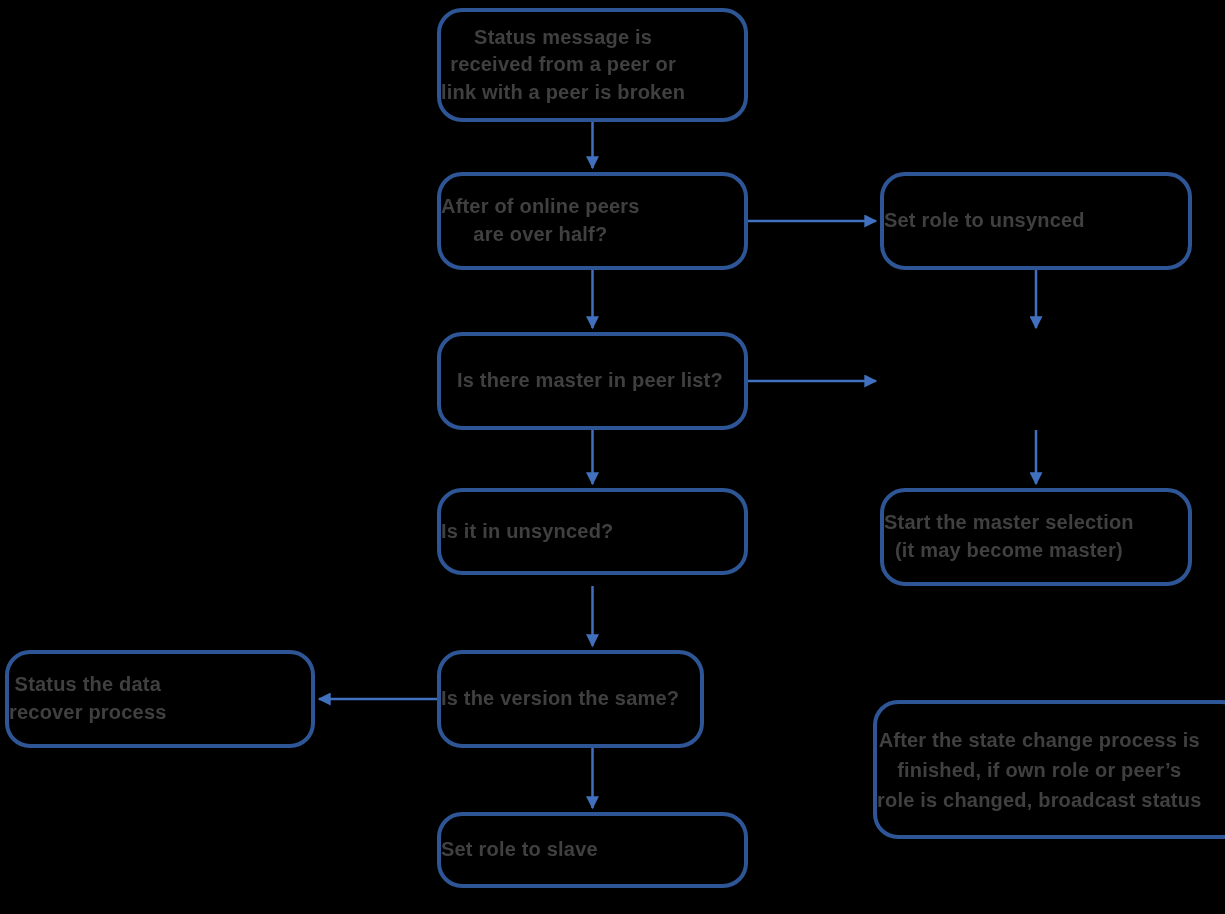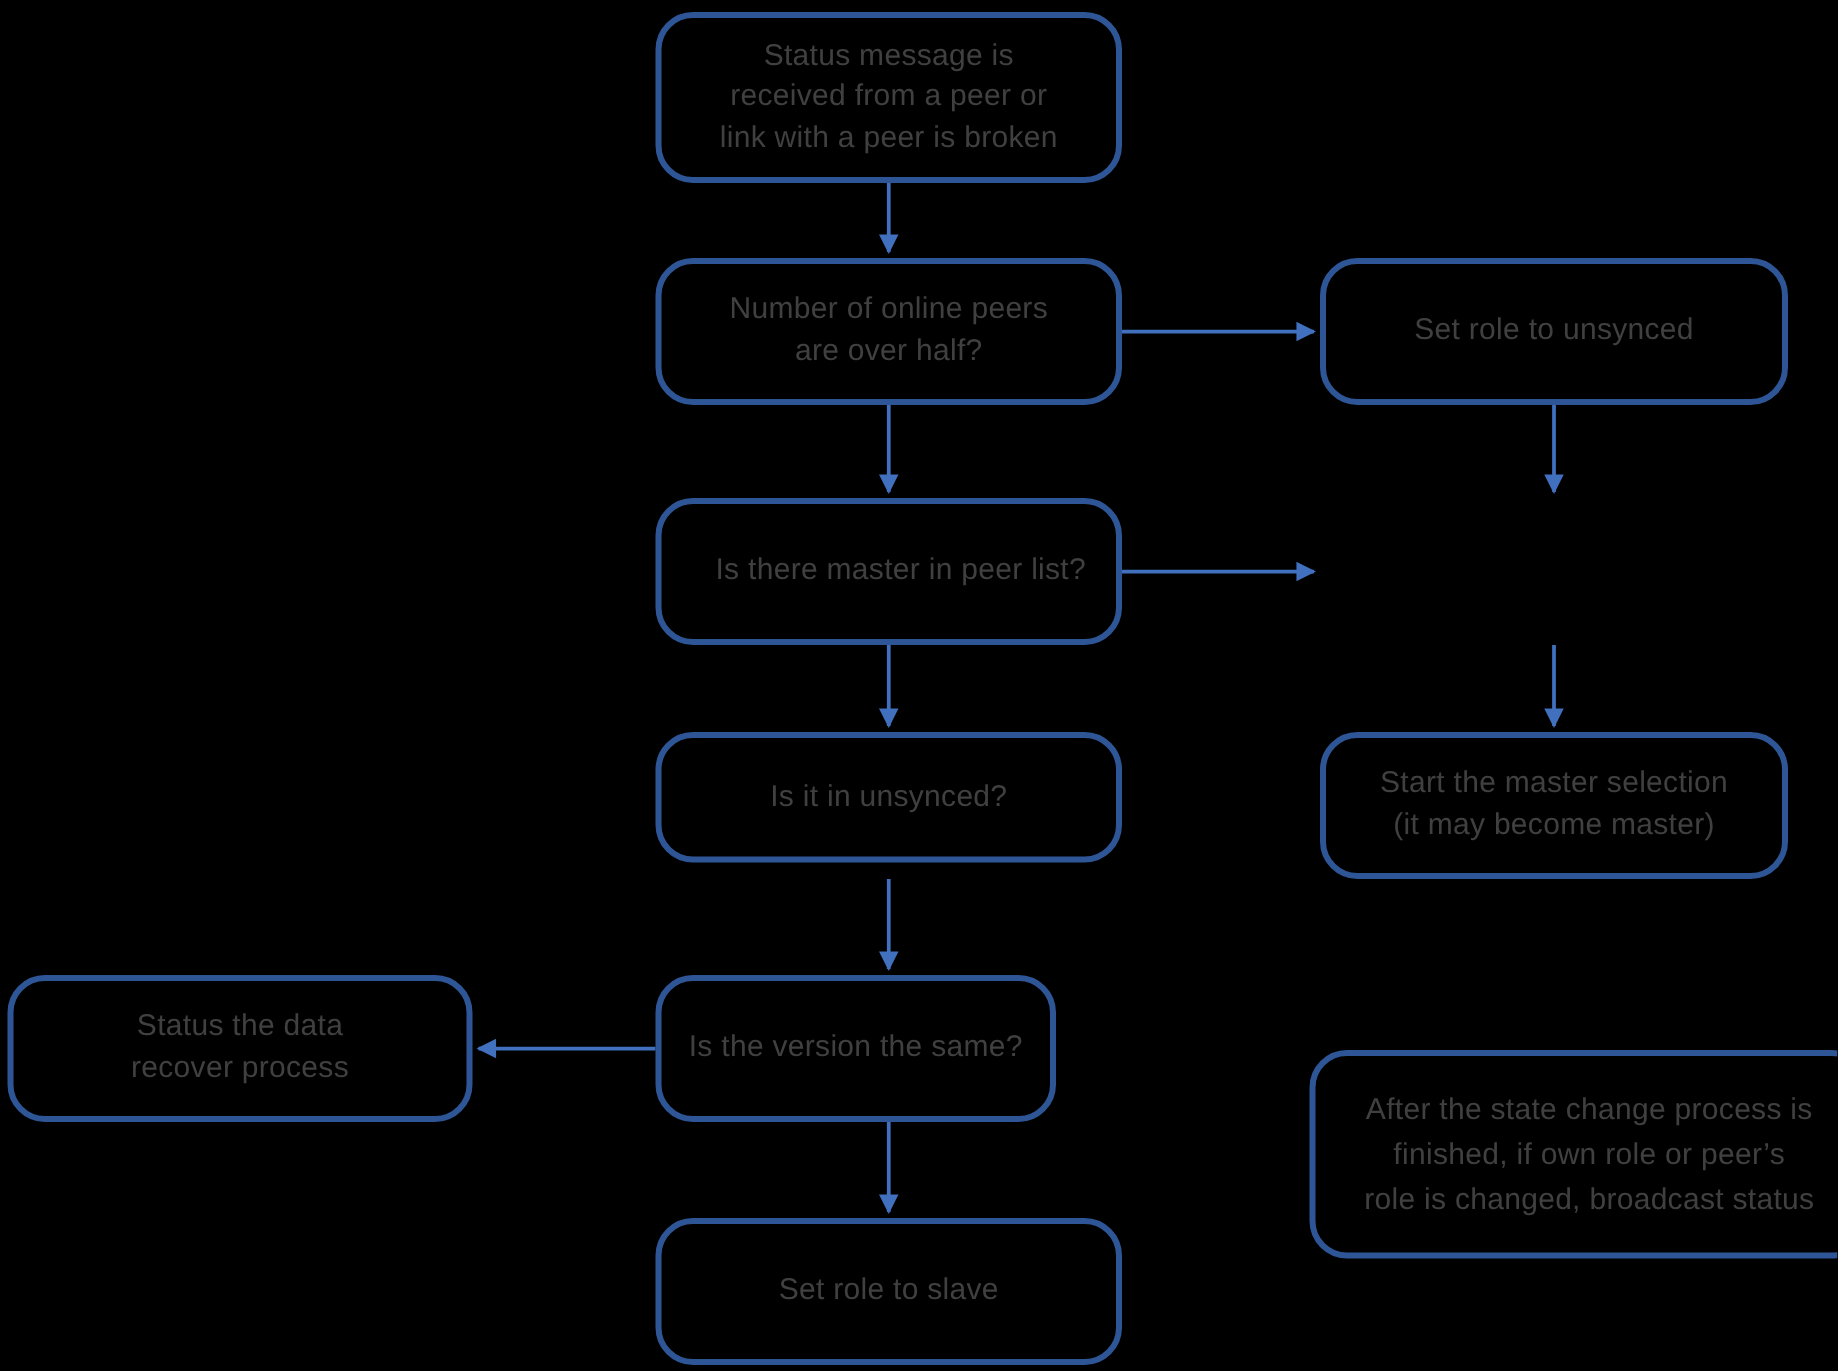--- a/index.html
+++ b/index.html
@@ -32,42 +32,42 @@
   }
   .node {
     position: absolute;
     box-sizing: border-box;
     background: #000000;
     border: 4px solid var(--box-border, #2F5597);
     border-radius: 25px;
     color: var(--text, #404040);
     display: flex;
     align-items: center;
-    justify-content: center;
+    justify-content: flex-start;
     text-align: center;
     font-size: 20px;
-    font-weight: 400;
+    font-weight: 700;
     line-height: 1.38;
     white-space: pre-line;
     letter-spacing: 0.2px;
   }
   .note {
     line-height: 1.5;
   }
   
   #n-status        { left: 437px; top: 8px;   width: 311px; height: 114px; }
   #n-online        { left: 437px; top: 172px; width: 311px; height: 98px; }
   #n-unsynced-role { left: 880px; top: 172px; width: 312px; height: 98px; }
   #n-master-list   { left: 437px; top: 332px; width: 311px; height: 98px; padding-left: 16px; }
   #n-recv-status   { left: 880px; top: 332px; width: 312px; height: 98px; }
   #n-in-unsynced   { left: 437px; top: 488px; width: 311px; height: 87px; }
   #n-master-sel    { left: 880px; top: 488px; width: 312px; height: 98px; }
   #n-version       { left: 437px; top: 650px; width: 267px; height: 98px; }
   #n-recover       { left: 5px;   top: 650px; width: 310px; height: 98px; }
-  #n-slave         { left: 437px; top: 812px; width: 311px; height: 98px; }
+  #n-slave         { left: 437px; top: 812px; width: 311px; height: 76px; }
   #n-note          { left: 845px; top: 700px; width: 373px; height: 139px; margin-left: 28px; }
 </style>
 </head>
 <body>
 
 <div id="canvas">
 
   <svg id="connectors" viewBox="0 0 1225 914" xmlns="http://www.w3.org/2000/svg">
     <defs>
       <marker id="arrowhead" viewBox="0 0 10 10" refX="9" refY="5" markerWidth="15" markerHeight="13" markerUnits="userSpaceOnUse" orient="auto-start-reverse">
@@ -86,21 +86,21 @@
       <line x1="592.5" y1="748" x2="592.5" y2="808" class="edge" marker-end="url(#arrowhead)"></line>
     </svg>
 
   <div class="node" id="n-status">
     <span>Status message is
 received from a peer or
 link with a peer is broken</span>
   </div>
 
   <div class="node" id="n-online">
-    <span>Number of online peers
+    <span>After of online peers
 are over half?</span>
   </div>
 
   <div class="node" id="n-unsynced-role">
     <span>Set role to unsynced</span>
   </div>
 
   <div class="node" id="n-master-list">
     <span>Is there master in peer list?</span>
   </div>

